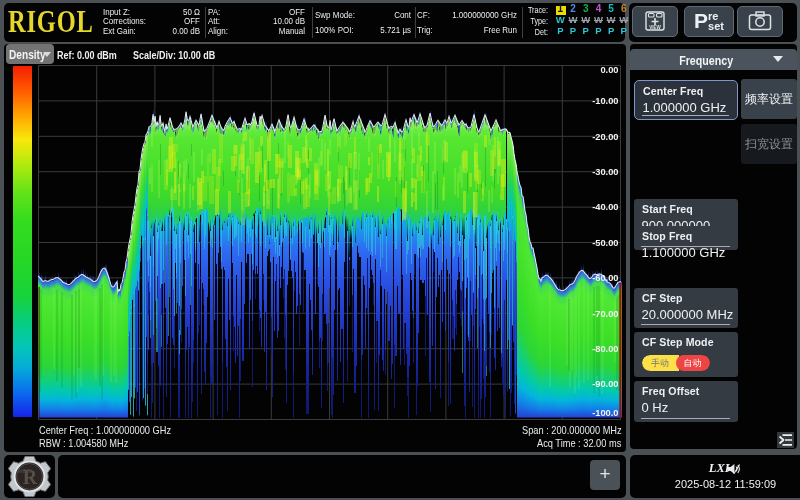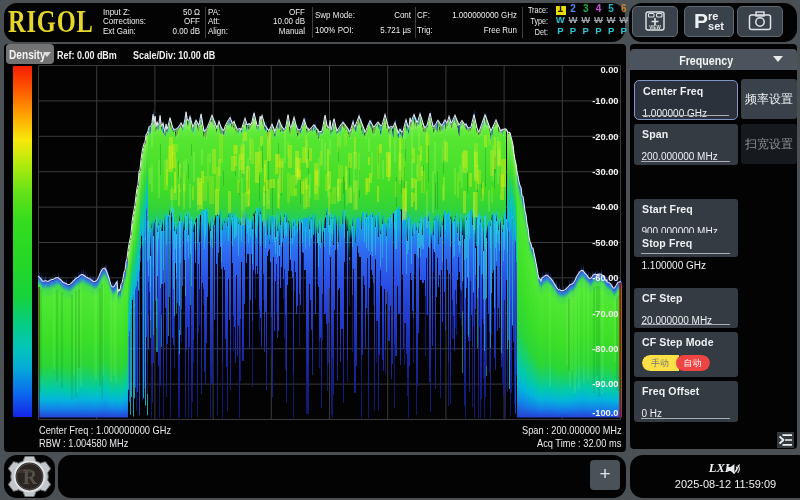--- a/index.html
+++ b/index.html
@@ -1,22 +1,22 @@
 <!DOCTYPE html>
 <html><head><meta charset="utf-8"><style>
 *{margin:0;padding:0;box-sizing:border-box}
 html,body{width:800px;height:500px;overflow:hidden;background:#4a5054;font-family:"Liberation Sans",sans-serif}
 .abs{position:absolute}
-.pnl{position:absolute;background:#030303;border-radius:13px}
+.pnl{position:absolute;background:#030303;border-radius:5px}
 .lbl9{font-size:9.5px;color:#eceef0;line-height:9.7px;white-space:nowrap}
 .sep{position:absolute;width:1px;top:4px;bottom:4px;background:#3c4043}
 .hbtn{position:absolute;top:2.5px;width:46px;height:31px;background:#39424b;border:1px solid #5f6971;border-radius:5px;display:flex;align-items:center;justify-content:center}
 .mbtn{position:absolute;left:3.5px;width:104px;background:#343b43;border-radius:3px;color:#eef0f2;padding:4px 0 0 8px}
 .mt{font-size:11.5px;font-weight:bold;letter-spacing:.1px;transform:scaleX(.92);transform-origin:0 50%}
-.mv{font-size:10px;margin-top:11px}
+.mv{font-size:13px;margin-top:3px}
 .mu{position:absolute;left:7px;right:8px;bottom:3px;height:1px;background:#a9adb2}
 .tc{display:inline-block;width:12.7px;text-align:center}
 .c78{transform:scaleX(.78);transform-origin:0 50%}
 .c78r{transform:scaleX(.78);transform-origin:100% 50%}
 .c84{transform:scaleX(.84);transform-origin:0 50%}
 .c84r{transform:scaleX(.84);transform-origin:100% 50%}
 </style></head>
 <body>
 
 <div class="pnl" style="left:4px;top:3px;width:621px;height:39px">
@@ -608,31 +608,26 @@
 <div class="pnl" style="left:630px;top:44px;width:167px;height:405px;border-radius:4px">
   <div class="abs" style="left:0;top:5px;width:100%;height:21px;background:#4b545c;border-radius:4px 4px 0 0;color:#f2f4f5">
     <span style="position:absolute;left:50%;top:4px;transform:translateX(-62%) scaleX(.82);font-size:13px;font-weight:bold">Frequency</span>
     <span style="position:absolute;right:14px;top:7px;width:0;height:0;border-left:5.5px solid transparent;border-right:5.5px solid transparent;border-top:6.5px solid #e8eaec"></span>
   </div>
   <div class="mbtn" style="top:35.5px;height:40.5px;background:#2c323b;border:1.5px solid #7e96c8;border-radius:5px">
     <div class="mt">Center Freq</div>
       <div class="mv">1.000000 GHz</div>
       <div class="mu"></div>
   </div>
-  <div class="mbtn" style="top:80px;height:40.5px">
-      <div class="mt">Span</div>
-      <div class="mv">200.000000 MHz</div>
-      <div class="mu"></div>
-    </div>
   <div class="mbtn" style="top:154.5px;height:40.5px">
       <div class="mt">Start Freq</div>
       <div class="mv">900.000000 MHz</div>
       <div class="mu"></div>
     </div>
-  <div class="mbtn" style="top:189px;height:24px">
+  <div class="mbtn" style="top:182px;height:24px">
       <div class="mt">Stop Freq</div>
       <div class="mv">1.100000 GHz</div>
       <div class="mu"></div>
     </div>
   <div class="mbtn" style="top:243.5px;height:40.5px">
       <div class="mt">CF Step</div>
       <div class="mv">20.000000 MHz</div>
       <div class="mu"></div>
     </div>
   <div class="mbtn" style="top:288px;height:45px">

